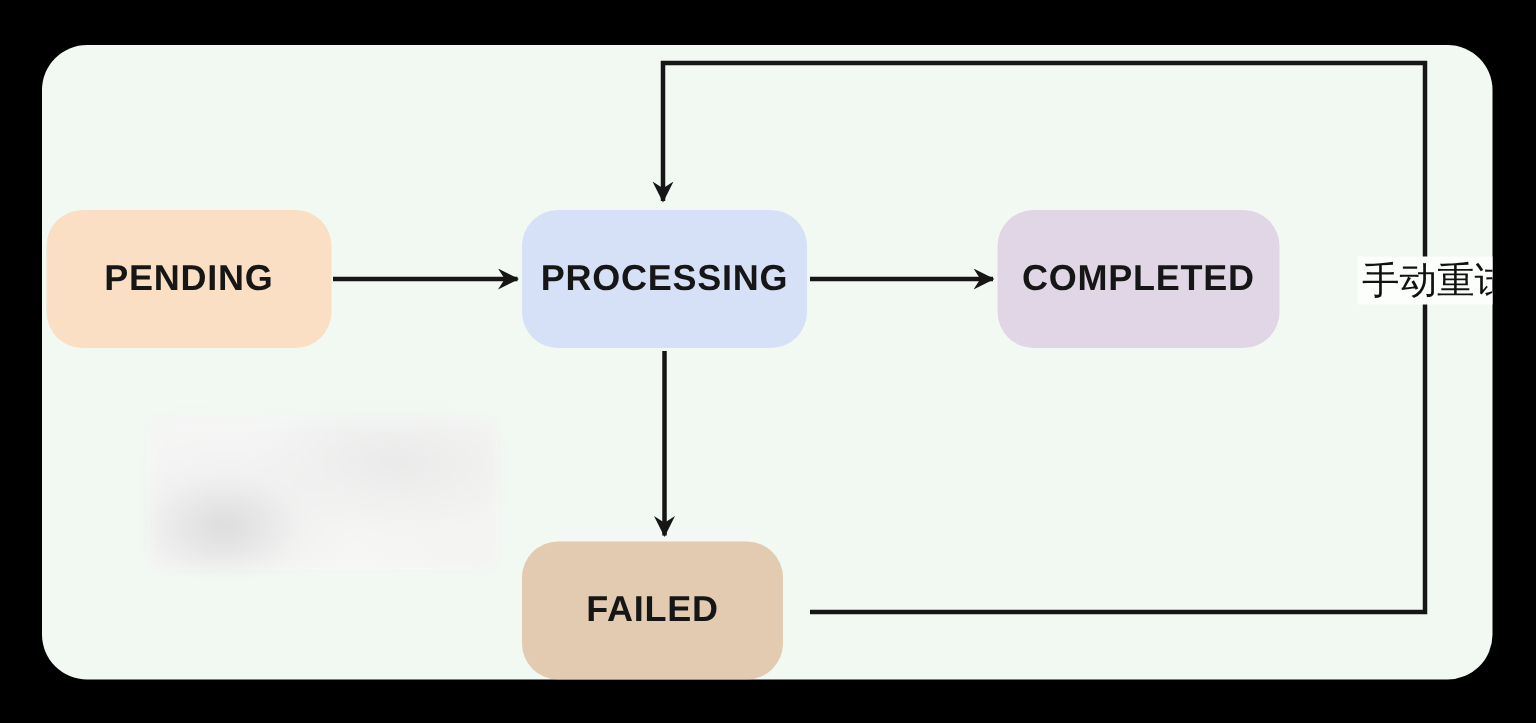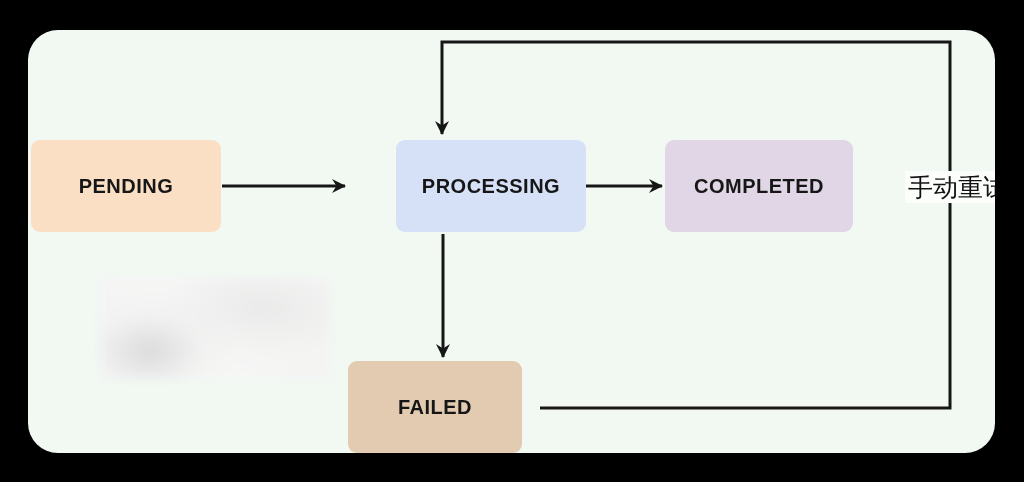--- a/index.html
+++ b/index.html
@@ -25,26 +25,26 @@
     position: absolute;
     left: 0;
     top: 0;
     width: 967px;
     height: 423px;
     pointer-events: none;
   }
   .node {
     position: absolute;
     height: 92px;
-    border-radius: 9px;
+    border-radius: 24px;
     display: flex;
     align-items: center;
     justify-content: center;
     font-weight: bold;
-    font-size: 20px;
+    font-size: 24px;
     letter-spacing: 0.5px;
     color: #161616;
   }
   .node-pending    { left: 3px;   top: 110px; width: 190px; }
   .node-processing { left: 320px; top: 110px; width: 190px; }
   .node-completed  { left: 637px; top: 110px; width: 188px; }
   .node-failed     { left: 320px; top: 331px; width: 174px; height: 92px; }
   .retry-label {
     position: absolute;
     left: 877px;
@@ -84,21 +84,21 @@
     <path d="M194,156 L317,156" stroke="#161616" stroke-width="3" fill="none" marker-end="url(#arrowhead)"></path>
     <path d="M512,156 L634,156" stroke="#161616" stroke-width="3" fill="none" marker-end="url(#arrowhead)"></path>
     <path d="M415,204 L415,327" stroke="#161616" stroke-width="3" fill="none" marker-end="url(#arrowhead)"></path>
     <path d="M512,378 L922,378 L922,12 L414,12 L414,104" stroke="#161616" stroke-width="3" fill="none" marker-end="url(#arrowhead)"></path>
   </svg>
 
   <div class="node node-pending" style="background: rgb(250, 223, 196);">
     <span>PENDING</span>
   </div>
 
-  <div class="node node-processing" style="background: rgb(214, 224, 247); margin-left: 48px;">
+  <div class="node node-processing" style="background: rgb(214, 224, 247);">
     <span>PROCESSING</span>
   </div>
 
   <div class="node node-completed" style="background: rgb(224, 214, 230);">
     <span>COMPLETED</span>
   </div>
 
   <div class="node node-failed" style="background: rgb(226, 203, 176);">
     <span>FAILED</span>
   </div>

